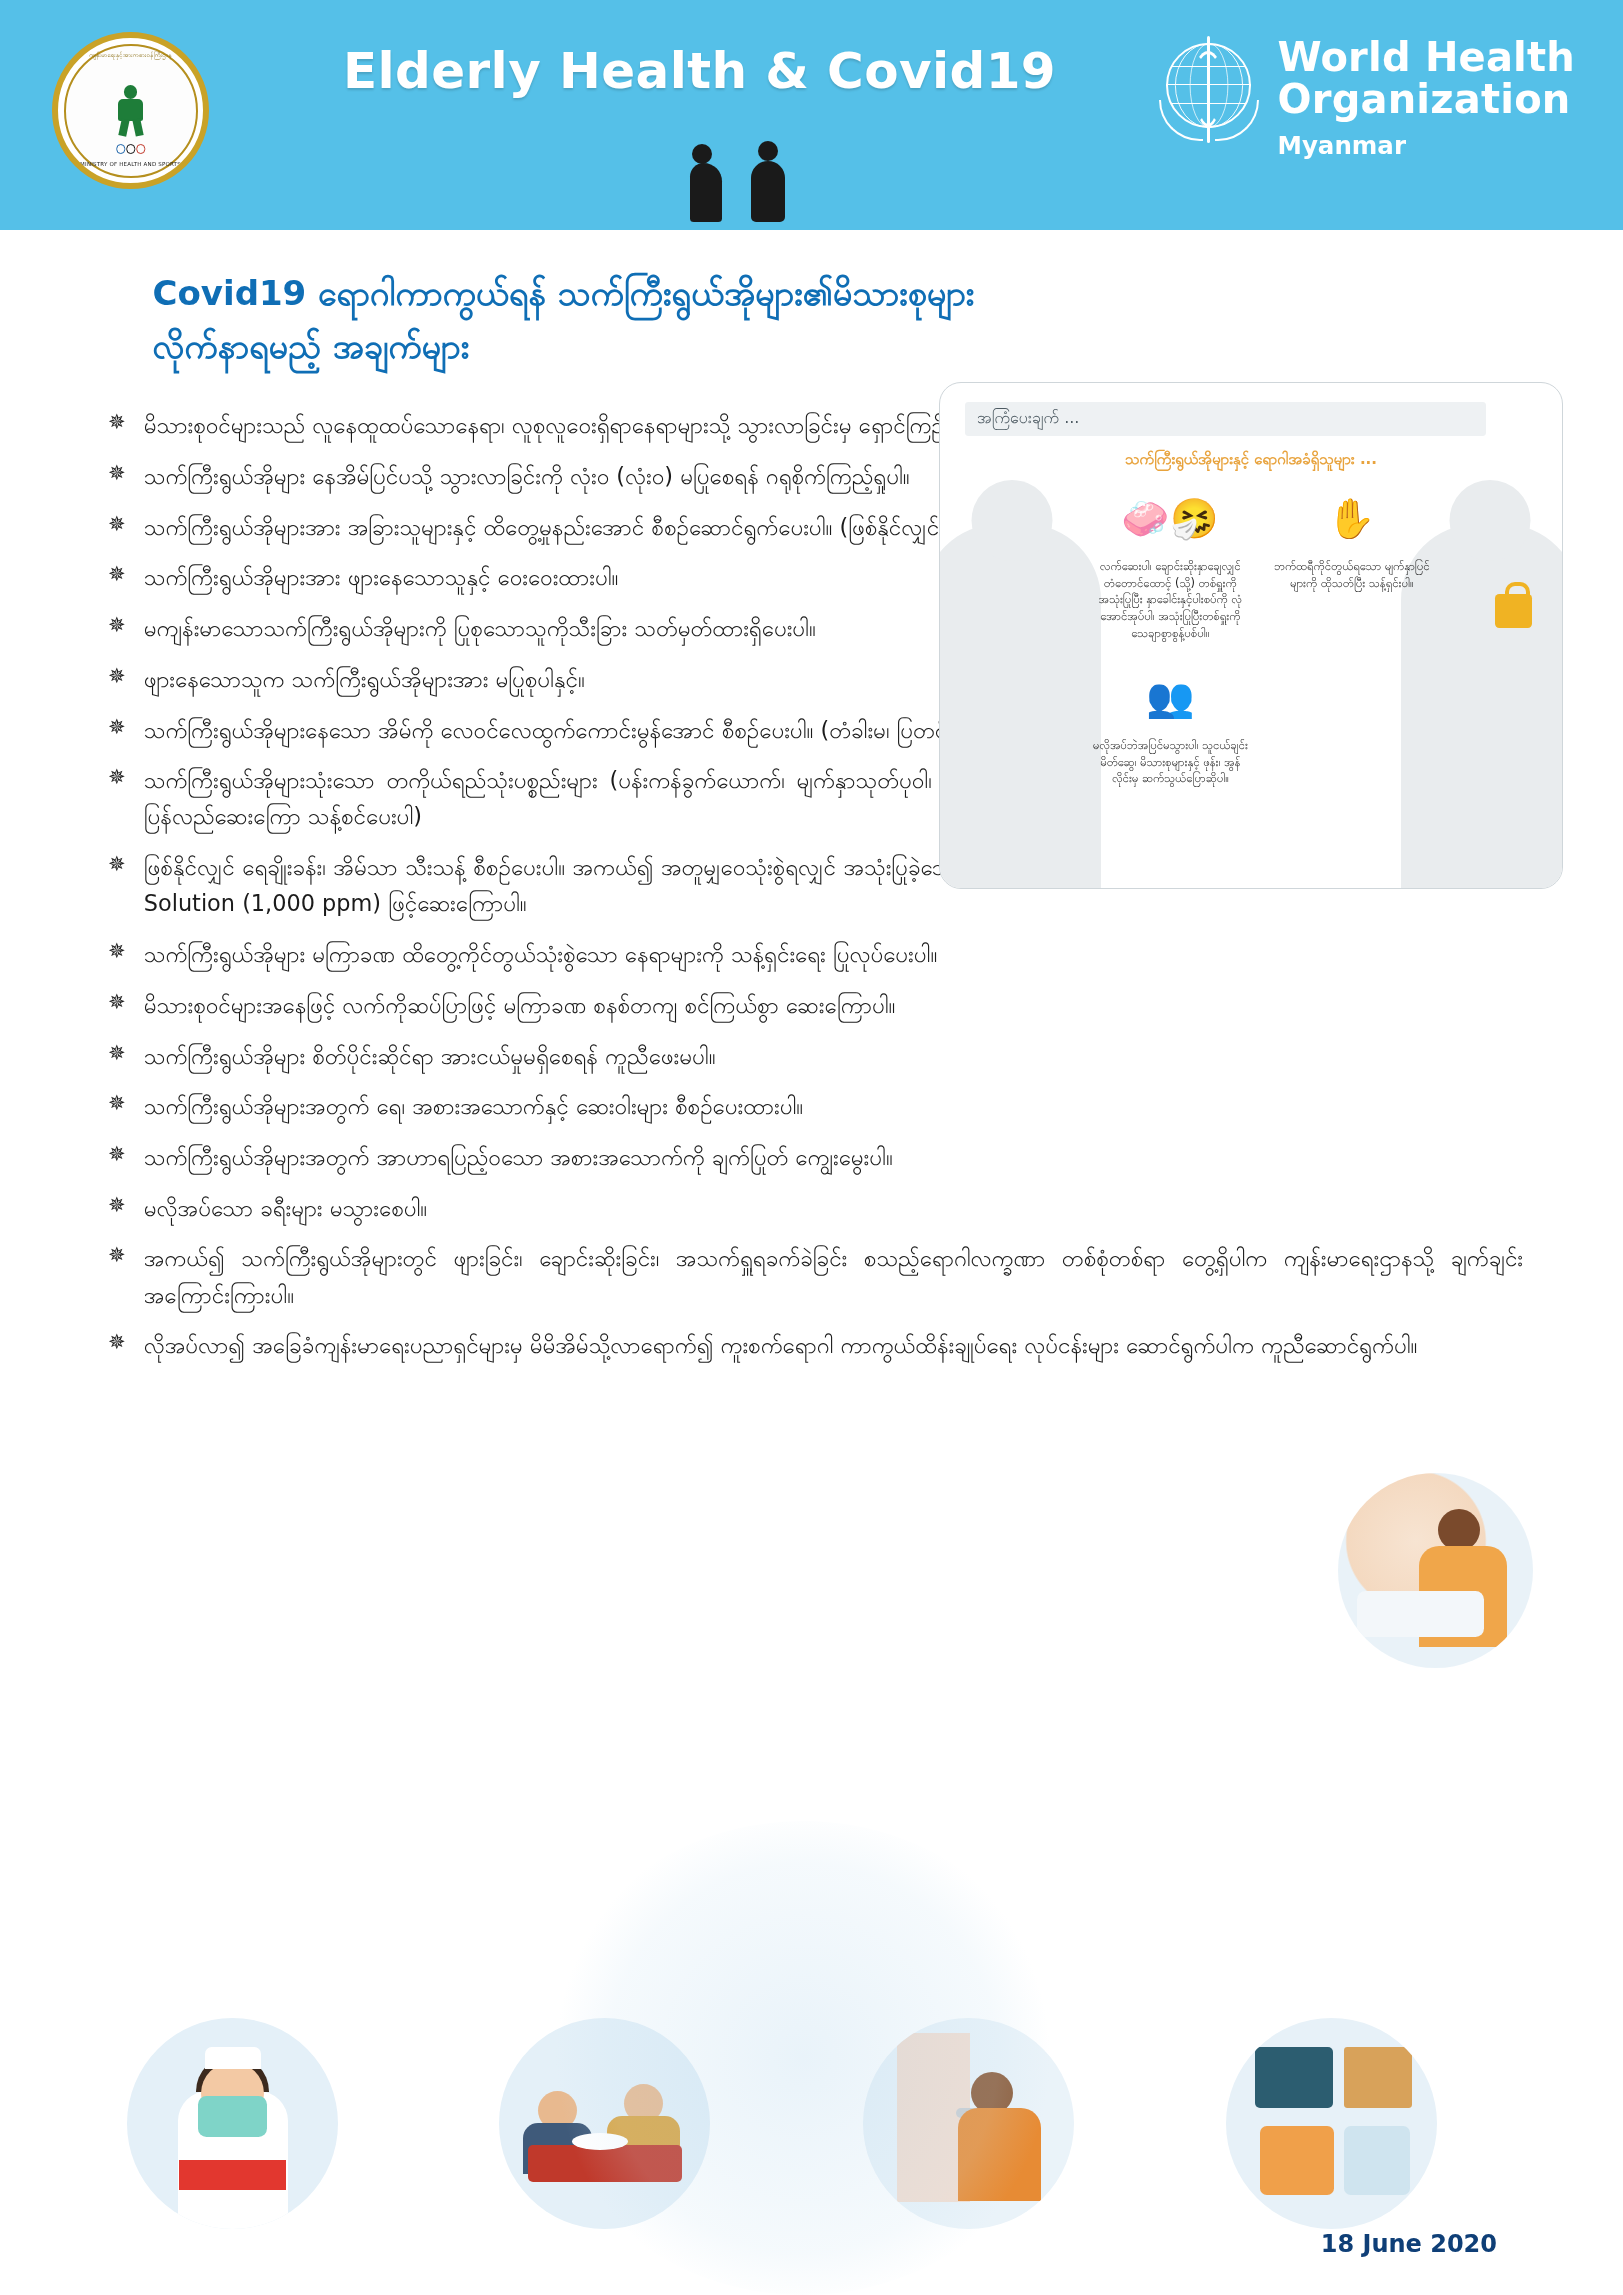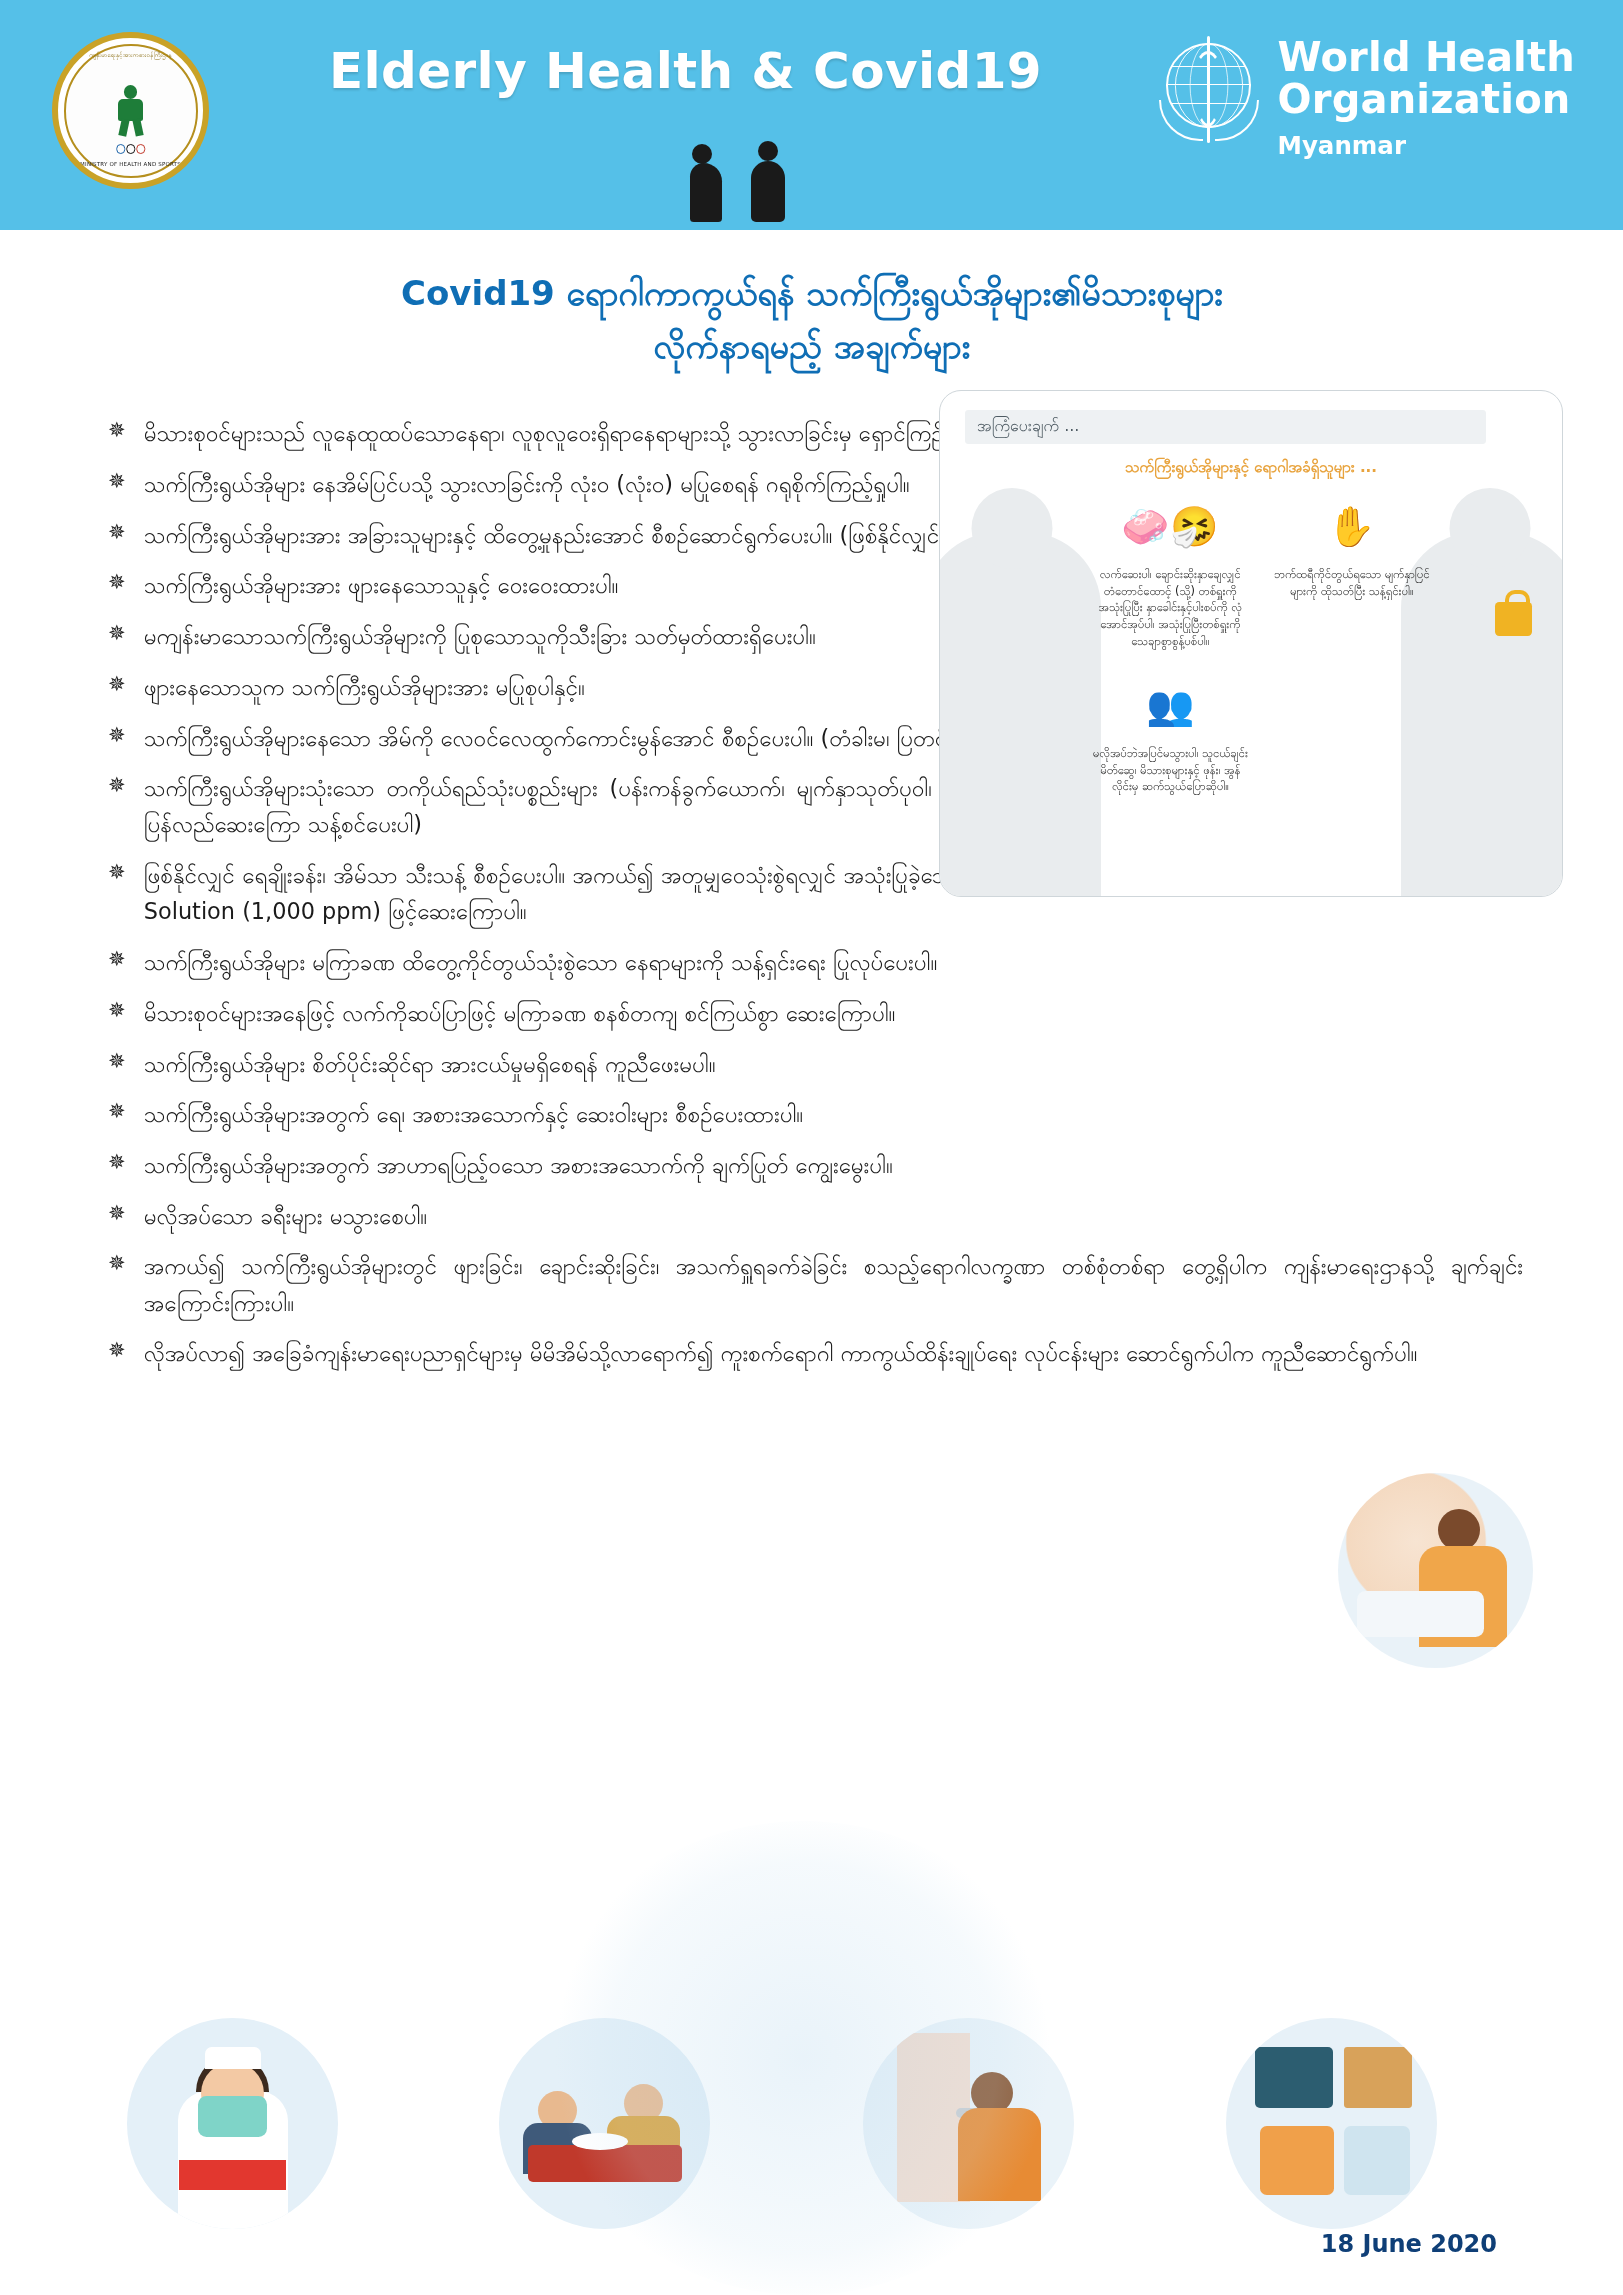--- a/index.html
+++ b/index.html
@@ -75,21 +75,21 @@
   }
   .moh-rings i {
     display: block; width: 9.3px; height: 9.3px; border-radius: 50%;
     border: 1.7px solid #1c63a8;
   }
   .moh-rings i:nth-child(2) { border-color: #111; }
   .moh-rings i:nth-child(3) { border-color: #c0392b; }
 
   .header-title {
     position: absolute;
-    left: 267px; top: 42px;
+    left: 281px; top: 42px;
     width: 837px;
     text-align: center;
     color: #ffffff;
     font-size: 50px;
     font-weight: bold;
     letter-spacing: 0.4px;
     text-shadow: 0 1.7px 2.5px rgba(0,0,0,.16);
   }
   .header-figures {
     position: absolute;
@@ -166,23 +166,23 @@
   .who-emblem .leaf-r { right: 3.4px; border-radius: 0 0 51px 0; border-left: none; border-right: 2.5px solid #fff; }
   .who-text-main {
     font-size: 40px; font-weight: bold; line-height: 1.06; letter-spacing: 0.2px;
   }
   .who-text-sub {
     margin-top: 10px; font-size: 24.5px; font-weight: bold;
   }
 
   
   .doc-title {
-    margin: 37px auto 8px;
+    margin: 37px auto 0;
     width: 1319px;
-    text-align: center;
+    text-align: left;
     color: #0f6eb5;
     font-weight: bold;
     font-size: 34px;
     line-height: 1.55;
   }
 
   
   .content {
     position: relative;
     width: 1624px;

